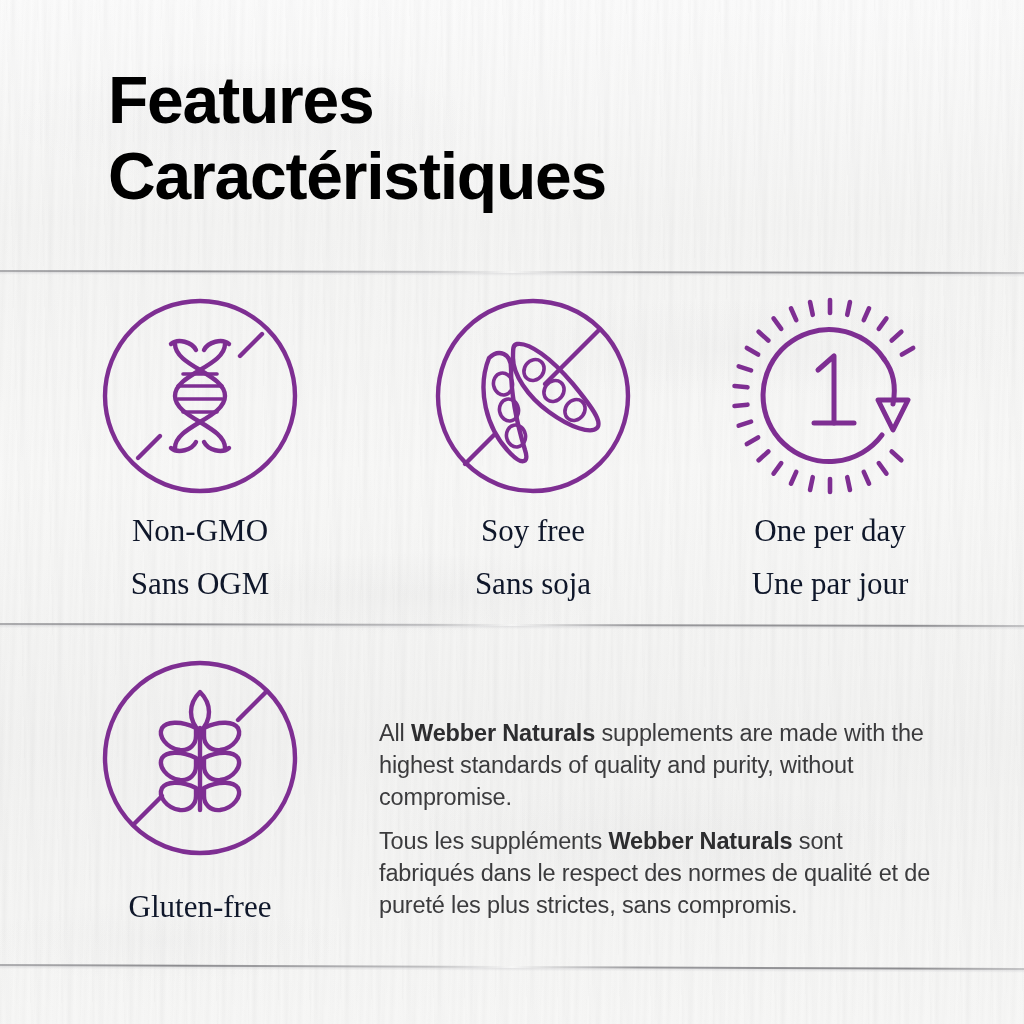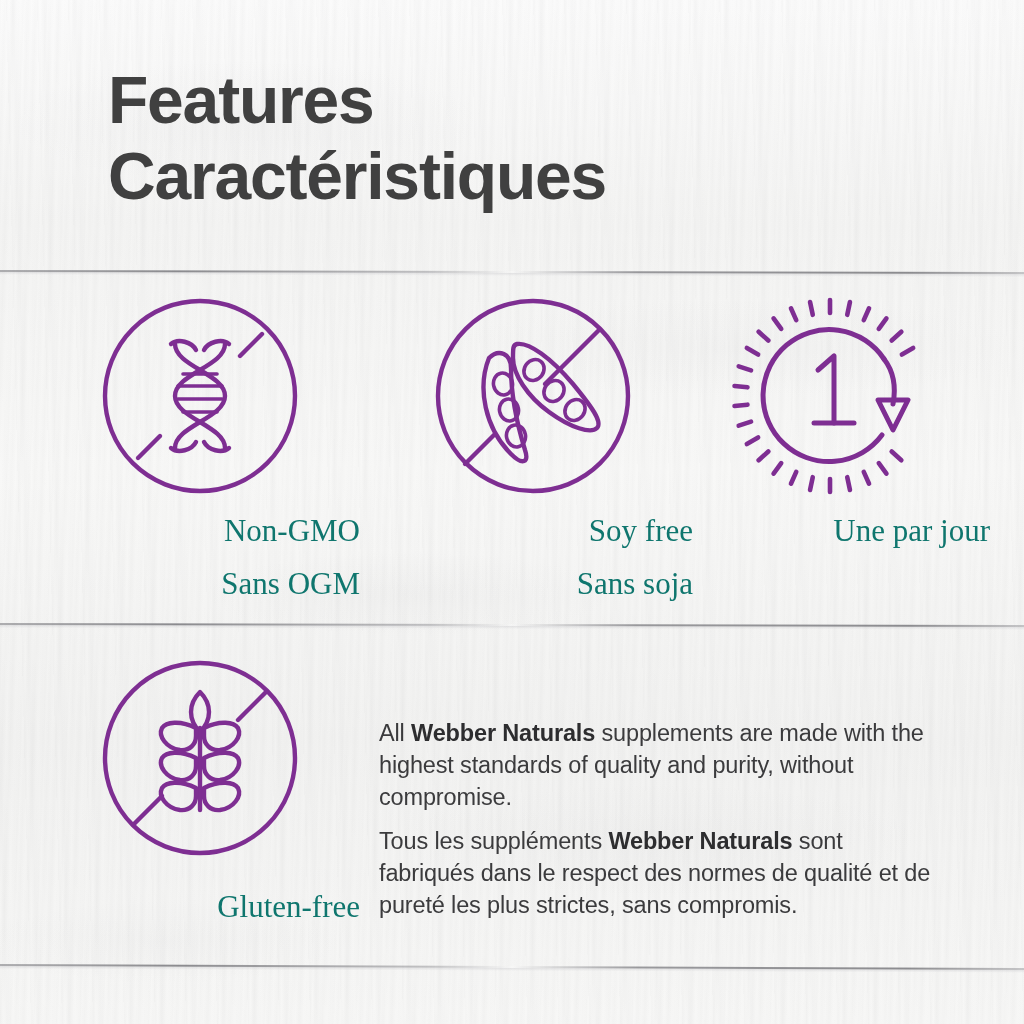--- a/index.html
+++ b/index.html
@@ -89,45 +89,44 @@
     inset: 0;
   }
 
   
   #heading-block {
     position: absolute;
     left: 108px;
     top: 62px;
   }
   .headline {
-    color: #404040;
+    color: #000000;
     font-family: "Liberation Sans", sans-serif;
     font-weight: bold;
     font-size: 66px;
     line-height: 76px;
     letter-spacing: -1.2px;
     white-space: nowrap;
   }
 
   
   .feature {
     position: absolute;
     text-align: center;
   }
   .icon-wrap {
     display: block;
     margin: 0 auto;
   }
   .feature-label {
-    color: #0f766e;
+    color: #0f172a;
     font-family: "Liberation Serif", serif;
     font-size: 31px;
     line-height: 37px;
     white-space: nowrap;
-    text-align: right;
   }
 
   #feature-nongmo  { left: 40px;  top: 296px; width: 320px; }
   #feature-soyfree { left: 373px; top: 296px; width: 320px; }
   #feature-oneday  { left: 670px; top: 296px; width: 320px; }
   #feature-gluten  { left: 40px;  top: 658px; width: 320px; }
 
   #feature-nongmo .feature-label,
   #feature-soyfree .feature-label,
   #feature-oneday .feature-label { margin-top: 16px; }
@@ -260,20 +259,21 @@
         <path d="M154 63 C164 76, 166 92, 163 108" stroke-width="5"></path>
 
         <path d="M148 104 L163 134 L178 104 Z" stroke-width="5"></path>
 
         <g stroke-width="5">
           <path d="M88 74 L104 60 L104 127"></path>
           <line x1="84" y1="127" x2="124" y2="127"></line>
         </g>
       </g>
     </svg>
+    <div class="feature-label">One per day</div>
     <div class="feature-label">Une par jour</div>
   </div>
 
   <div class="feature" id="feature-gluten">
     <svg class="icon-wrap" width="200" height="200" viewBox="0 0 200 200">
       <g fill="none" stroke="#7E2E92" stroke-width="4.4" stroke-linecap="round" stroke-linejoin="round">
         <circle cx="100" cy="100" r="95"></circle>
 
         <line x1="34" y1="166" x2="62" y2="138"></line>
         <line x1="138" y1="62" x2="166" y2="34"></line>

